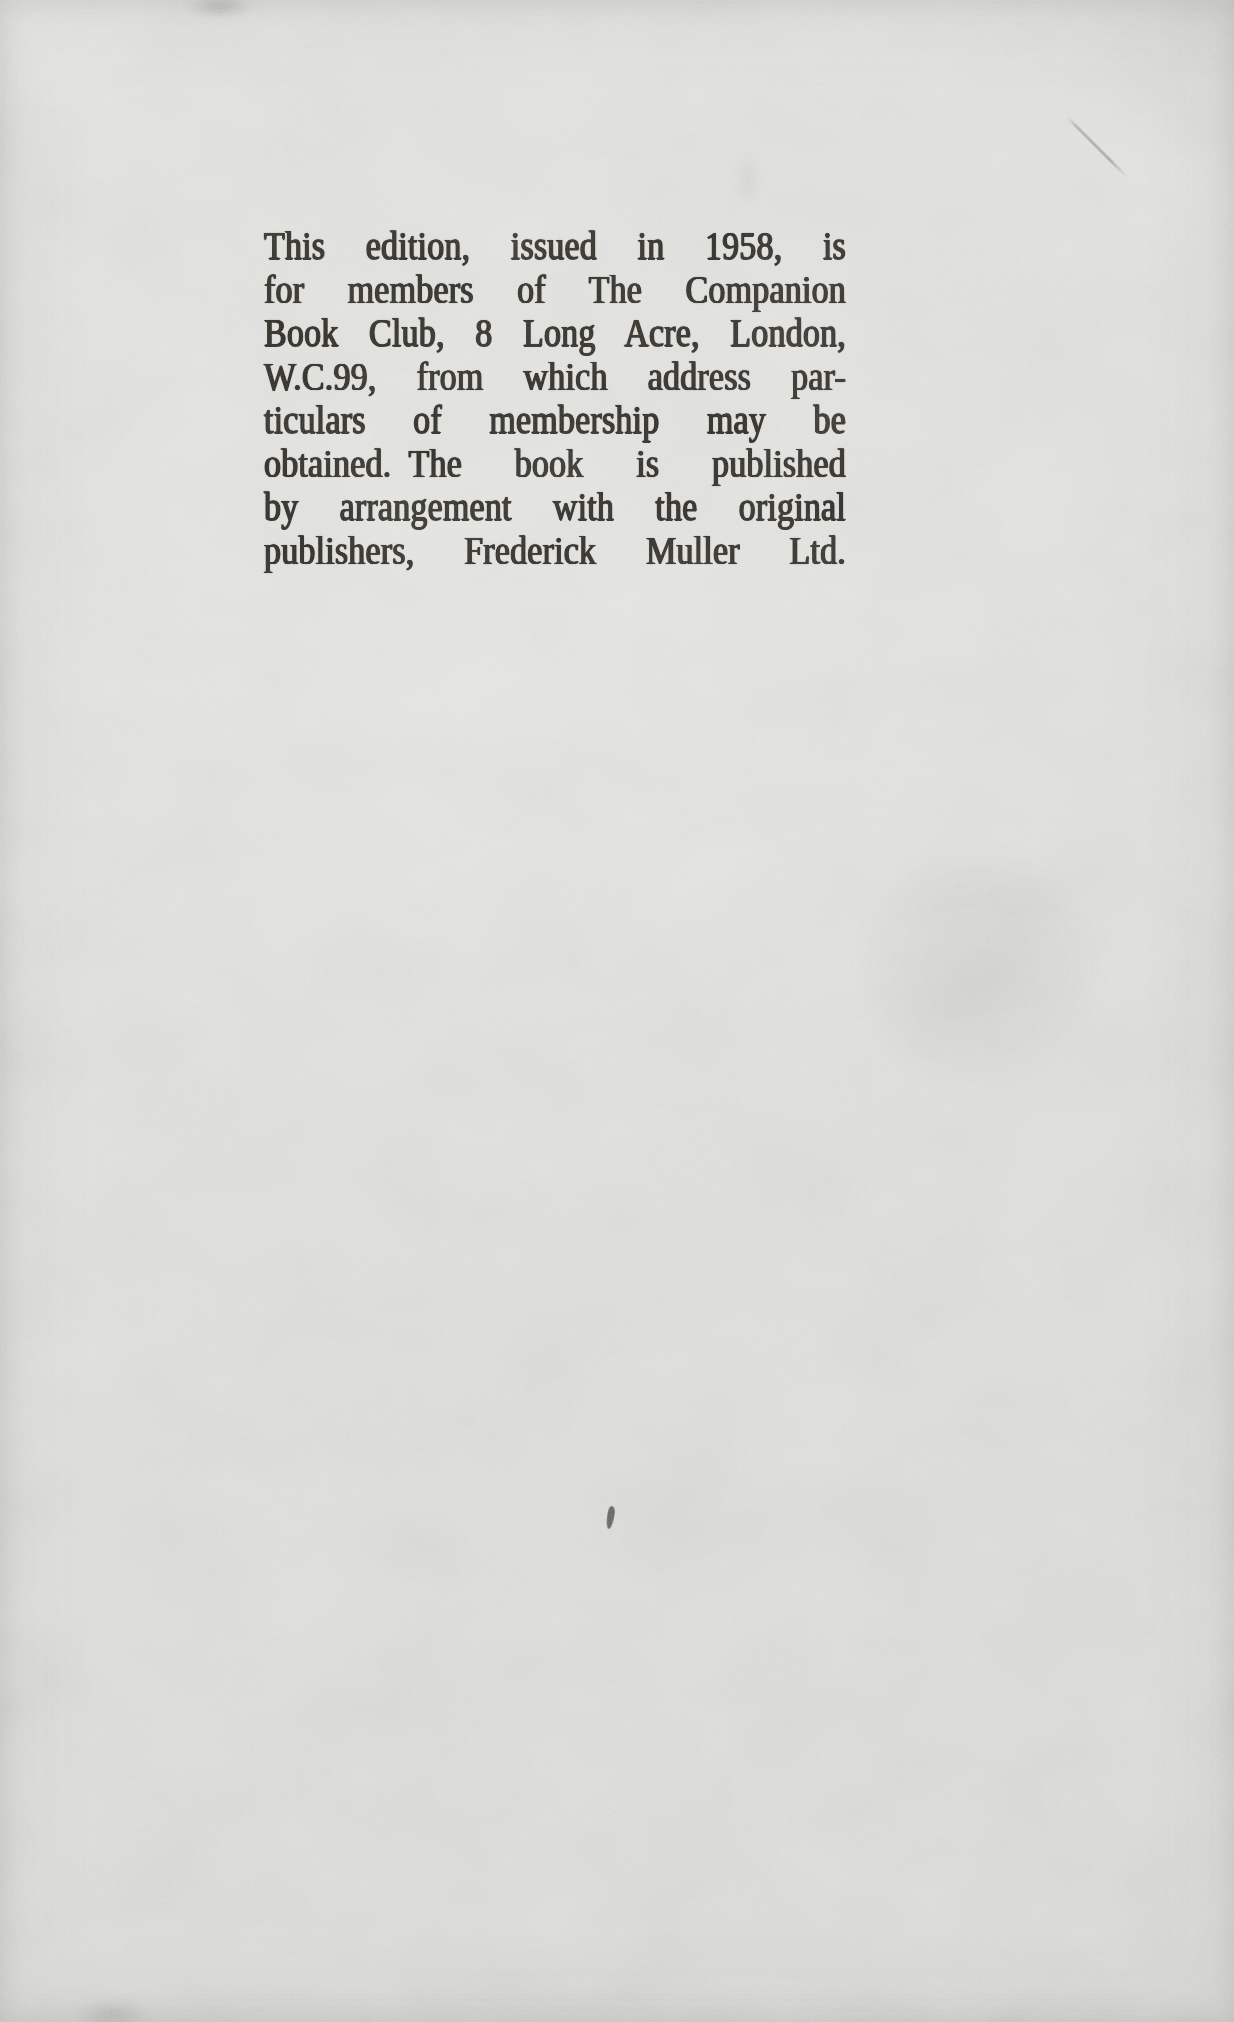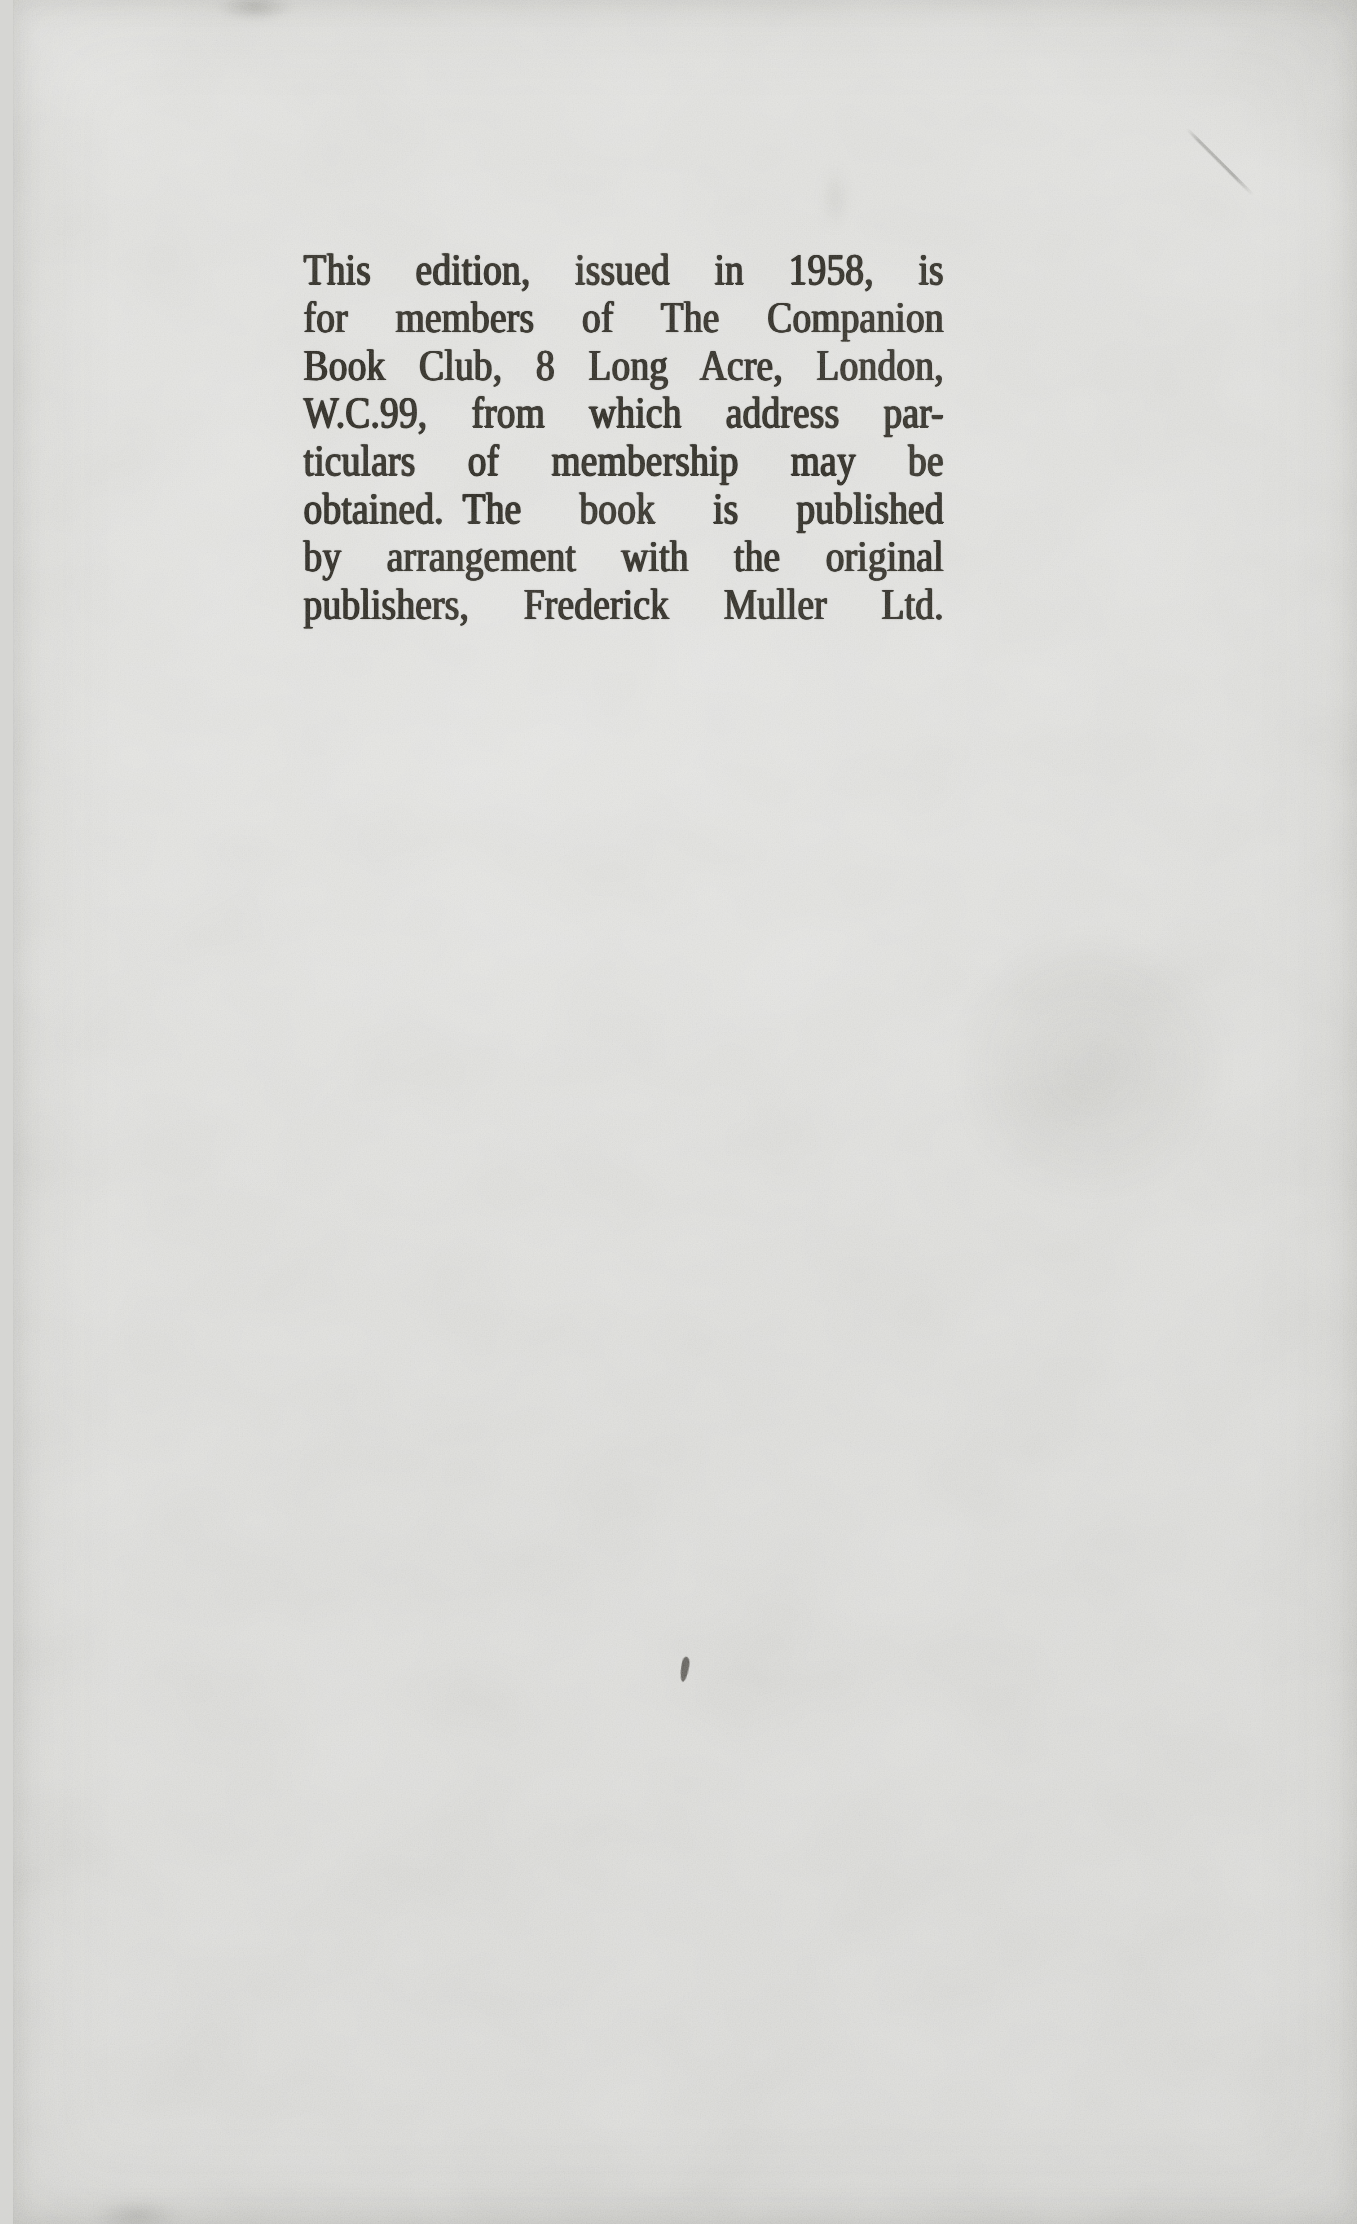--- a/index.html
+++ b/index.html
@@ -12,21 +12,20 @@
     font-family: "Liberation Serif", "DejaVu Serif", serif;
   }
   .page {
     position: absolute;
     inset: 0;
     background:
       radial-gradient(300px 220px at 100% 0%, rgba(108,108,102,.10), rgba(108,108,102,0) 75%),
       radial-gradient(280px 200px at 0% 0%, rgba(255,255,255,.16), rgba(255,255,255,0) 75%),
       radial-gradient(900px 760px at 42% 32%, rgba(255,255,255,.14), rgba(255,255,255,0) 72%),
       linear-gradient(163deg, #dadad7 0%, #d7d7d4 45%, #d1d1ce 100%);
-    margin-left: 12px;
   }
   .vignette {
     position: absolute;
     inset: 0;
     pointer-events: none;
     box-shadow:
       inset 0 0 95px rgba(95,95,88,.13),
       inset 0 -10px 26px rgba(95,95,88,.12),
       inset 0 8px 20px rgba(110,110,104,.09);
   }

